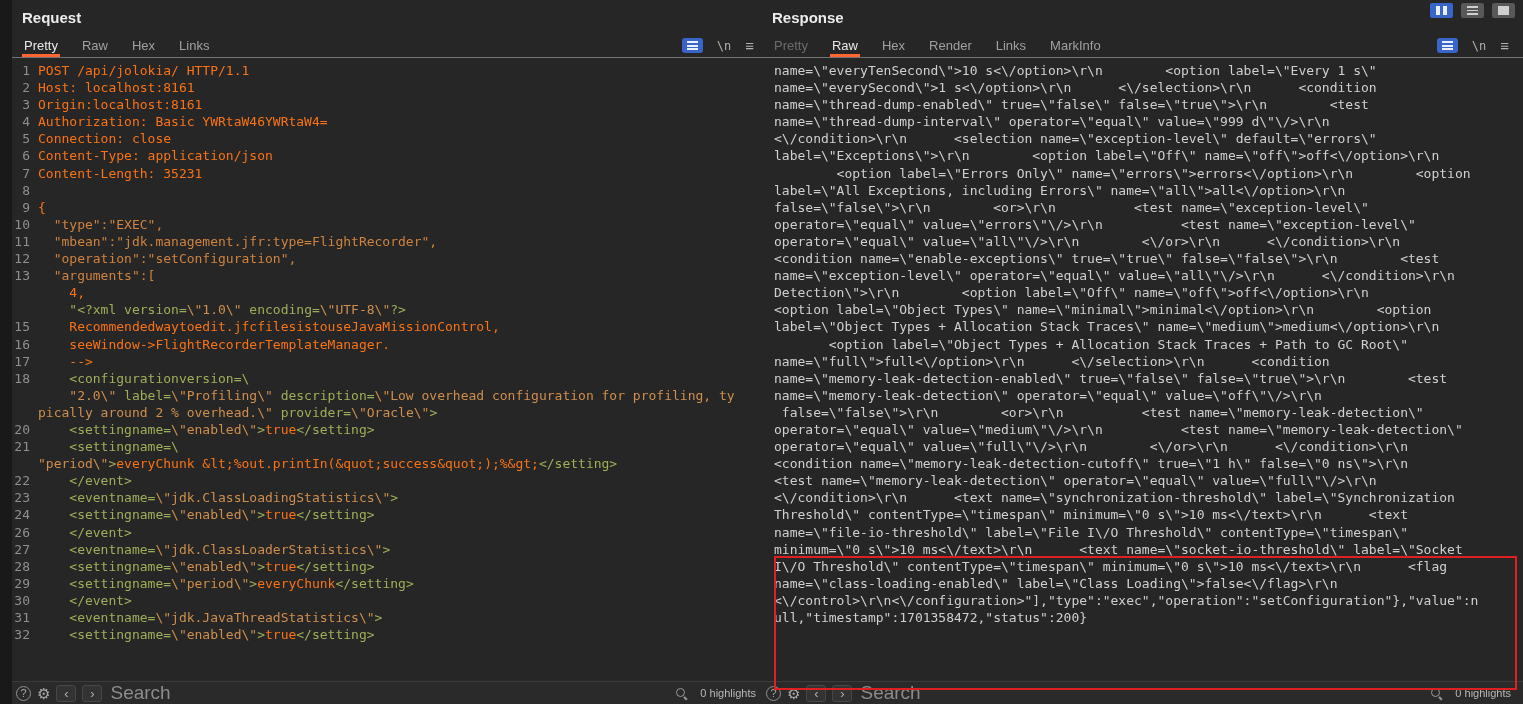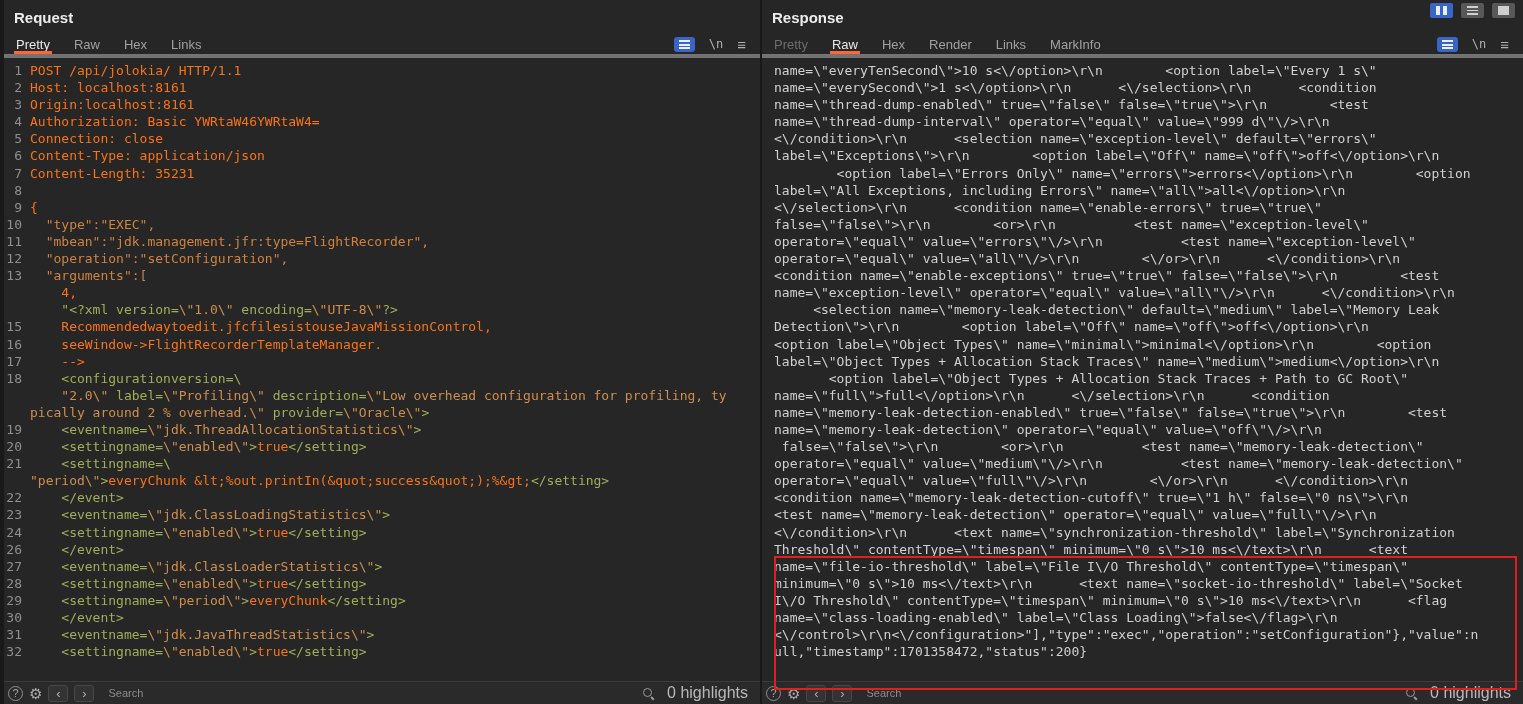--- a/index.html
+++ b/index.html
@@ -7,30 +7,30 @@
     --red:#e02020;
     --blue:#3965c8;
   }
   *{box-sizing:border-box;}
   html,body{margin:0;padding:0;}
   body{
     width:1523px;height:704px;position:relative;overflow:hidden;
     background:#191919;font-family:"Liberation Sans",sans-serif;
   }
   .pane{position:absolute;top:0;bottom:0;background:#262626;}
-  .pane.left{left:4px;width:756px;}
+  .pane.left{left:12px;width:756px;}
   .pane.right{left:762px;width:761px;}
 
   .pane-title{
     height:34px;display:flex;align-items:center;padding-left:10px;
     color:#ececec;font-size:15px;font-weight:bold;
   }
   .tabbar{
     height:24px;display:flex;align-items:center;
-    border-bottom:4px solid #737373;position:relative;
+    border-bottom:1px solid #737373;position:relative;
   }
   .tabs{display:flex;align-items:stretch;height:100%;}
   .tab{
     color:#a0a0a0;font-size:13px;padding:0 12px;display:flex;align-items:center;
     position:relative;cursor:default;
   }
   .tab.selected{color:#e8e8e8;}
   .tab.selected::after{
     content:"";position:absolute;left:10px;right:10px;bottom:0;height:3px;
     background:var(--accent);
@@ -70,33 +70,33 @@
     width:15px;height:15px;border-radius:50%;border:1px solid #8f8f8f;color:#a8a8a8;
     font-size:11px;display:flex;align-items:center;justify-content:center;flex:none;
   }
   .gear{color:#a8a8a8;font-size:15px;line-height:1;flex:none;}
   .nav-btn{
     width:20px;height:17px;background:#333;border:1px solid #474747;border-radius:3px;
     color:#b0b0b0;display:flex;align-items:center;justify-content:center;font-size:13px;flex:none;
   }
   .search-input{
     flex:1;background:transparent;border:none;outline:none;color:#ffffff;
-    font-size:11px;margin-left:6px;font-family:"Liberation Sans",sans-serif;
+    font-size:19px;font-family:"Liberation Sans",sans-serif;
   }
   .search-input::placeholder{color:#8c8c8c;}
   .mag-icon{width:13px;height:13px;position:relative;flex:none;}
   .mag-icon::before{
     content:"";position:absolute;left:1px;top:1px;width:7px;height:7px;
     border:1.5px solid #9a9a9a;border-radius:50%;
   }
   .mag-icon::after{
     content:"";position:absolute;left:9px;top:9px;width:4px;height:2px;
     background:#9a9a9a;transform:rotate(45deg);transform-origin:left center;
   }
-  .highlights{color:#b8b8b8;font-size:16px;margin:0 8px 0 6px;white-space:nowrap;flex:none;}
+  .highlights{color:#b8b8b8;font-size:11px;margin:0 8px 0 6px;white-space:nowrap;flex:none;}
 
   .win-controls{position:absolute;top:3px;right:8px;display:flex;gap:8px;z-index:20;}
   .win-btn{
     width:23px;height:15px;border-radius:2px;background:#585858;
     display:flex;align-items:center;justify-content:center;
   }
   .win-btn.active{background:var(--blue);}
   .win-btn .cols{
     display:block;width:11px;height:9px;
     background:linear-gradient(90deg,#eaf0ff 0 4px,transparent 4px 7px,#eaf0ff 7px 11px);
@@ -148,21 +148,20 @@
         <div class="row"><span class="gutter">12</span><span class="code"><span class="s-j">  "operation":"setConfiguration",</span></span></div>
         <div class="row"><span class="gutter">13</span><span class="code"><span class="s-j">  "arguments":[</span></span></div>
         <div class="row"><span class="gutter"></span><span class="code"><span class="s-p">    4,</span></span></div>
         <div class="row"><span class="gutter"></span><span class="code"><span class="s-t">    "&lt;?xml version=</span><span class="s-s">\"1.0\"</span><span class="s-t"> encoding=</span><span class="s-s">\"UTF-8\"</span><span class="s-t">?&gt;</span></span></div>
         <div class="row"><span class="gutter">15</span><span class="code"><span class="s-p">    Recommendedwaytoedit.jfcfilesistouseJavaMissionControl,</span></span></div>
         <div class="row"><span class="gutter">16</span><span class="code"><span class="s-p">    seeWindow-&gt;FlightRecorderTemplateManager.</span></span></div>
         <div class="row"><span class="gutter">17</span><span class="code"><span class="s-p">    --&gt;</span></span></div>
         <div class="row"><span class="gutter">18</span><span class="code"><span class="s-t">    &lt;configurationversion=\</span></span></div>
         <div class="row"><span class="gutter"></span><span class="code"><span class="s-s">    "2.0\" </span><span class="s-t">label=</span><span class="s-s">\"Profiling\" </span><span class="s-t">description=</span><span class="s-s">\"Low overhead configuration for profiling, ty</span></span></div>
         <div class="row"><span class="gutter"></span><span class="code"><span class="s-s">pically around 2 % overhead.\" </span><span class="s-t">provider=</span><span class="s-s">\"Oracle\"</span><span class="s-t">&gt;</span></span></div>
-        <div class="row"><span class="gutter">19</span><span class="code"><span class="s-t">    &lt;eventname=</span><span class="s-s">\"jdk.ThreadAllocationStatistics\"</span><span class="s-t">&gt;</span></span></div>
         <div class="row"><span class="gutter">20</span><span class="code"><span class="s-t">    &lt;settingname=</span><span class="s-s">\"enabled\"</span><span class="s-t">&gt;</span><span class="s-p">true</span><span class="s-t">&lt;/setting&gt;</span></span></div>
         <div class="row"><span class="gutter">21</span><span class="code"><span class="s-t">    &lt;settingname=\</span></span></div>
         <div class="row"><span class="gutter"></span><span class="code"><span class="s-s">"period\"</span><span class="s-t">&gt;</span><span class="s-p">everyChunk &amp;lt;%out.printIn(&amp;quot;success&amp;quot;);%&amp;gt;</span><span class="s-t">&lt;/setting&gt;</span></span></div>
         <div class="row"><span class="gutter">22</span><span class="code"><span class="s-t">    &lt;/event&gt;</span></span></div>
         <div class="row"><span class="gutter">23</span><span class="code"><span class="s-t">    &lt;eventname=</span><span class="s-s">\"jdk.ClassLoadingStatistics\"</span><span class="s-t">&gt;</span></span></div>
         <div class="row"><span class="gutter">24</span><span class="code"><span class="s-t">    &lt;settingname=</span><span class="s-s">\"enabled\"</span><span class="s-t">&gt;</span><span class="s-p">true</span><span class="s-t">&lt;/setting&gt;</span></span></div>
         <div class="row"><span class="gutter">26</span><span class="code"><span class="s-t">    &lt;/event&gt;</span></span></div>
         <div class="row"><span class="gutter">27</span><span class="code"><span class="s-t">    &lt;eventname=</span><span class="s-s">\"jdk.ClassLoaderStatistics\"</span><span class="s-t">&gt;</span></span></div>
         <div class="row"><span class="gutter">28</span><span class="code"><span class="s-t">    &lt;settingname=</span><span class="s-s">\"enabled\"</span><span class="s-t">&gt;</span><span class="s-p">true</span><span class="s-t">&lt;/setting&gt;</span></span></div>
         <div class="row"><span class="gutter">29</span><span class="code"><span class="s-t">    &lt;settingname=</span><span class="s-s">\"period\"</span><span class="s-t">&gt;</span><span class="s-p">everyChunk</span><span class="s-t">&lt;/setting&gt;</span></span></div>
@@ -204,27 +203,25 @@
   <div class="editor">
     <div>
         <div class="row"><span class="code"><span class="s-r">name=\"everyTenSecond\"&gt;10 s&lt;\/option&gt;\r\n        &lt;option label=\"Every 1 s\"</span></span></div>
         <div class="row"><span class="code"><span class="s-r">name=\"everySecond\"&gt;1 s&lt;\/option&gt;\r\n      &lt;\/selection&gt;\r\n      &lt;condition</span></span></div>
         <div class="row"><span class="code"><span class="s-r">name=\"thread-dump-enabled\" true=\"false\" false=\"true\"&gt;\r\n        &lt;test</span></span></div>
         <div class="row"><span class="code"><span class="s-r">name=\"thread-dump-interval\" operator=\"equal\" value=\"999 d\"\/&gt;\r\n</span></span></div>
         <div class="row"><span class="code"><span class="s-r">&lt;\/condition&gt;\r\n      &lt;selection name=\"exception-level\" default=\"errors\"</span></span></div>
         <div class="row"><span class="code"><span class="s-r">label=\"Exceptions\"&gt;\r\n        &lt;option label=\"Off\" name=\"off\"&gt;off&lt;\/option&gt;\r\n</span></span></div>
         <div class="row"><span class="code"><span class="s-r">        &lt;option label=\"Errors Only\" name=\"errors\"&gt;errors&lt;\/option&gt;\r\n        &lt;option</span></span></div>
         <div class="row"><span class="code"><span class="s-r">label=\"All Exceptions, including Errors\" name=\"all\"&gt;all&lt;\/option&gt;\r\n</span></span></div>
-        <div class="row"><span class="code"><span class="s-r">&lt;\/selection&gt;\r\n      &lt;condition name=\"enable-errors\" true=\"true\"</span></span></div>
         <div class="row"><span class="code"><span class="s-r">false=\"false\"&gt;\r\n        &lt;or&gt;\r\n          &lt;test name=\"exception-level\"</span></span></div>
         <div class="row"><span class="code"><span class="s-r">operator=\"equal\" value=\"errors\"\/&gt;\r\n          &lt;test name=\"exception-level\"</span></span></div>
         <div class="row"><span class="code"><span class="s-r">operator=\"equal\" value=\"all\"\/&gt;\r\n        &lt;\/or&gt;\r\n      &lt;\/condition&gt;\r\n</span></span></div>
         <div class="row"><span class="code"><span class="s-r">&lt;condition name=\"enable-exceptions\" true=\"true\" false=\"false\"&gt;\r\n        &lt;test</span></span></div>
         <div class="row"><span class="code"><span class="s-r">name=\"exception-level\" operator=\"equal\" value=\"all\"\/&gt;\r\n      &lt;\/condition&gt;\r\n</span></span></div>
-        <div class="row"><span class="code"><span class="s-r">     &lt;selection name=\"memory-leak-detection\" default=\"medium\" label=\"Memory Leak</span></span></div>
         <div class="row"><span class="code"><span class="s-r">Detection\"&gt;\r\n        &lt;option label=\"Off\" name=\"off\"&gt;off&lt;\/option&gt;\r\n</span></span></div>
         <div class="row"><span class="code"><span class="s-r">&lt;option label=\"Object Types\" name=\"minimal\"&gt;minimal&lt;\/option&gt;\r\n        &lt;option</span></span></div>
         <div class="row"><span class="code"><span class="s-r">label=\"Object Types + Allocation Stack Traces\" name=\"medium\"&gt;medium&lt;\/option&gt;\r\n</span></span></div>
         <div class="row"><span class="code"><span class="s-r">       &lt;option label=\"Object Types + Allocation Stack Traces + Path to GC Root\"</span></span></div>
         <div class="row"><span class="code"><span class="s-r">name=\"full\"&gt;full&lt;\/option&gt;\r\n      &lt;\/selection&gt;\r\n      &lt;condition</span></span></div>
         <div class="row"><span class="code"><span class="s-r">name=\"memory-leak-detection-enabled\" true=\"false\" false=\"true\"&gt;\r\n        &lt;test</span></span></div>
         <div class="row"><span class="code"><span class="s-r">name=\"memory-leak-detection\" operator=\"equal\" value=\"off\"\/&gt;\r\n</span></span></div>
         <div class="row"><span class="code"><span class="s-r"> false=\"false\"&gt;\r\n        &lt;or&gt;\r\n          &lt;test name=\"memory-leak-detection\"</span></span></div>
         <div class="row"><span class="code"><span class="s-r">operator=\"equal\" value=\"medium\"\/&gt;\r\n          &lt;test name=\"memory-leak-detection\"</span></span></div>
         <div class="row"><span class="code"><span class="s-r">operator=\"equal\" value=\"full\"\/&gt;\r\n        &lt;\/or&gt;\r\n      &lt;\/condition&gt;\r\n</span></span></div>

